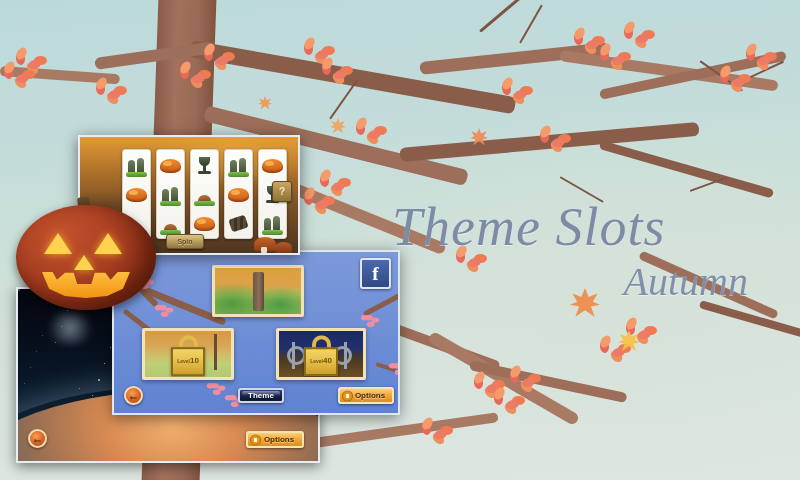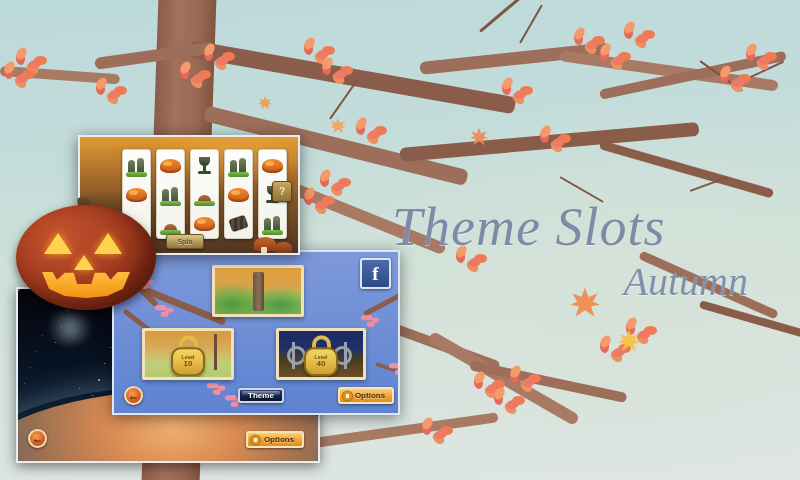--- a/index.html
+++ b/index.html
@@ -116,24 +116,24 @@
     position:absolute;right:16%;top:6%;width:3px;height:78%;background:#6b4a37;
   }
   .t-lock2 .scene{
     background:linear-gradient(180deg,#1c2a63 0%, #21306b 38%, #4a3b22 62%, #6b4f24 100%);
   }
   .t-lock2 .post{position:absolute;top:24%;width:3px;height:58%;background:#9aa2ad;}
   .t-lock2 .posthead{position:absolute;width:13px;height:13px;border:3px solid #9aa2ad;border-radius:50%;}
 
   .padlock{position:absolute;left:50%;top:50%;transform:translate(-50%,-46%);}
   .pl-body{
-    width:34px;height:29px;border-radius:10px;
+    width:34px;height:29px;border-radius:0;
     background:linear-gradient(180deg,#f2d567 0%, #e8c04a 45%, #cf9f2e 100%);
     border:2px solid #8a6a16;box-sizing:border-box;
-    display:flex;flex-direction:column;align-items:center;justify-content:center;
+    display:flex;flex-direction:row;align-items:center;justify-content:center;
     box-shadow:0 1px 3px rgba(0,0,0,.4);
     text-align:right;
   }
   .pl-shackle{
     width:19px;height:15px;margin:0 auto -3px;border:4px solid #e0bb4a;border-bottom:none;
     border-radius:11px 11px 0 0;box-sizing:border-box;
   }
   .pl-t1{font-size:5px;color:#6d520f;font-weight:bold;line-height:1;}
   .pl-t2{font-size:8px;color:#6d520f;font-weight:bold;line-height:1.1;}
 

